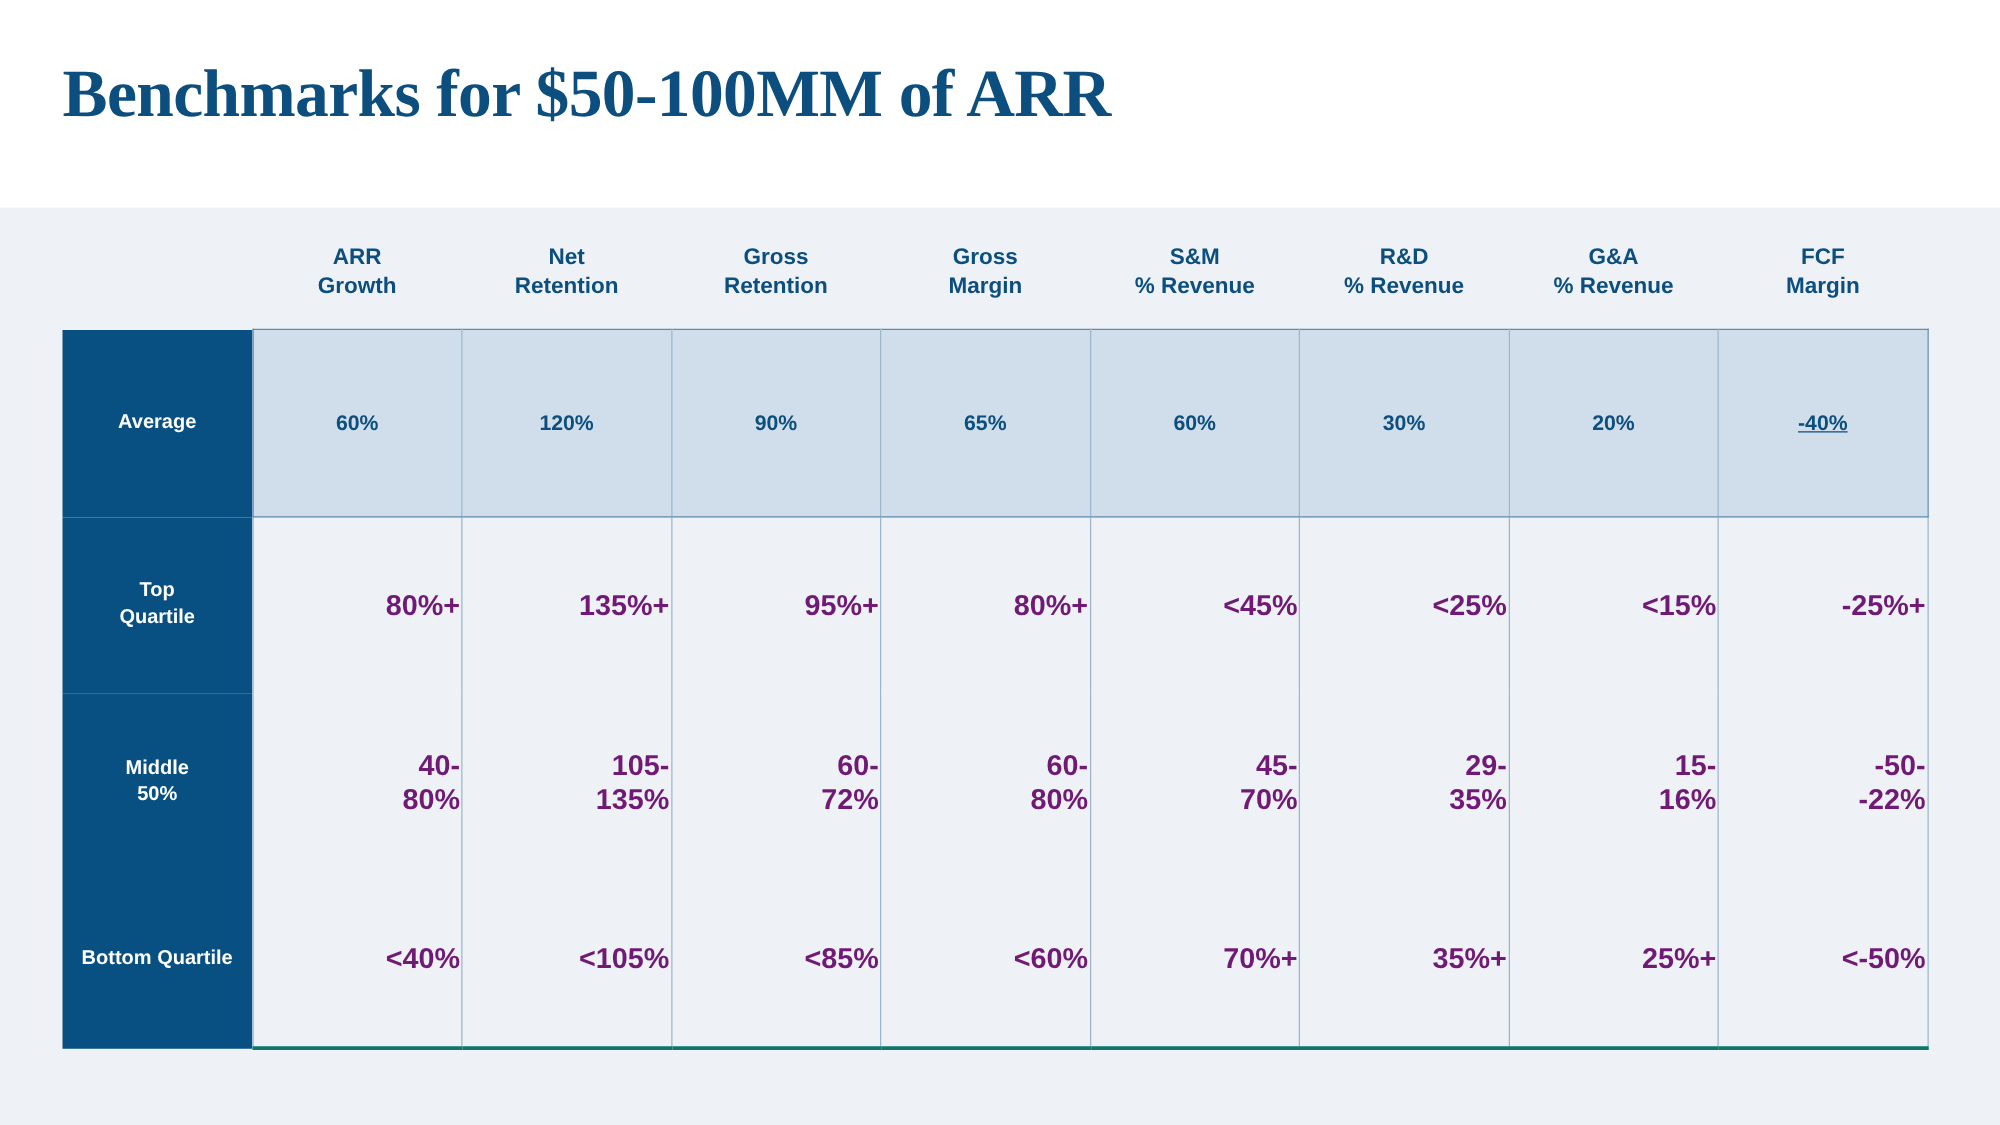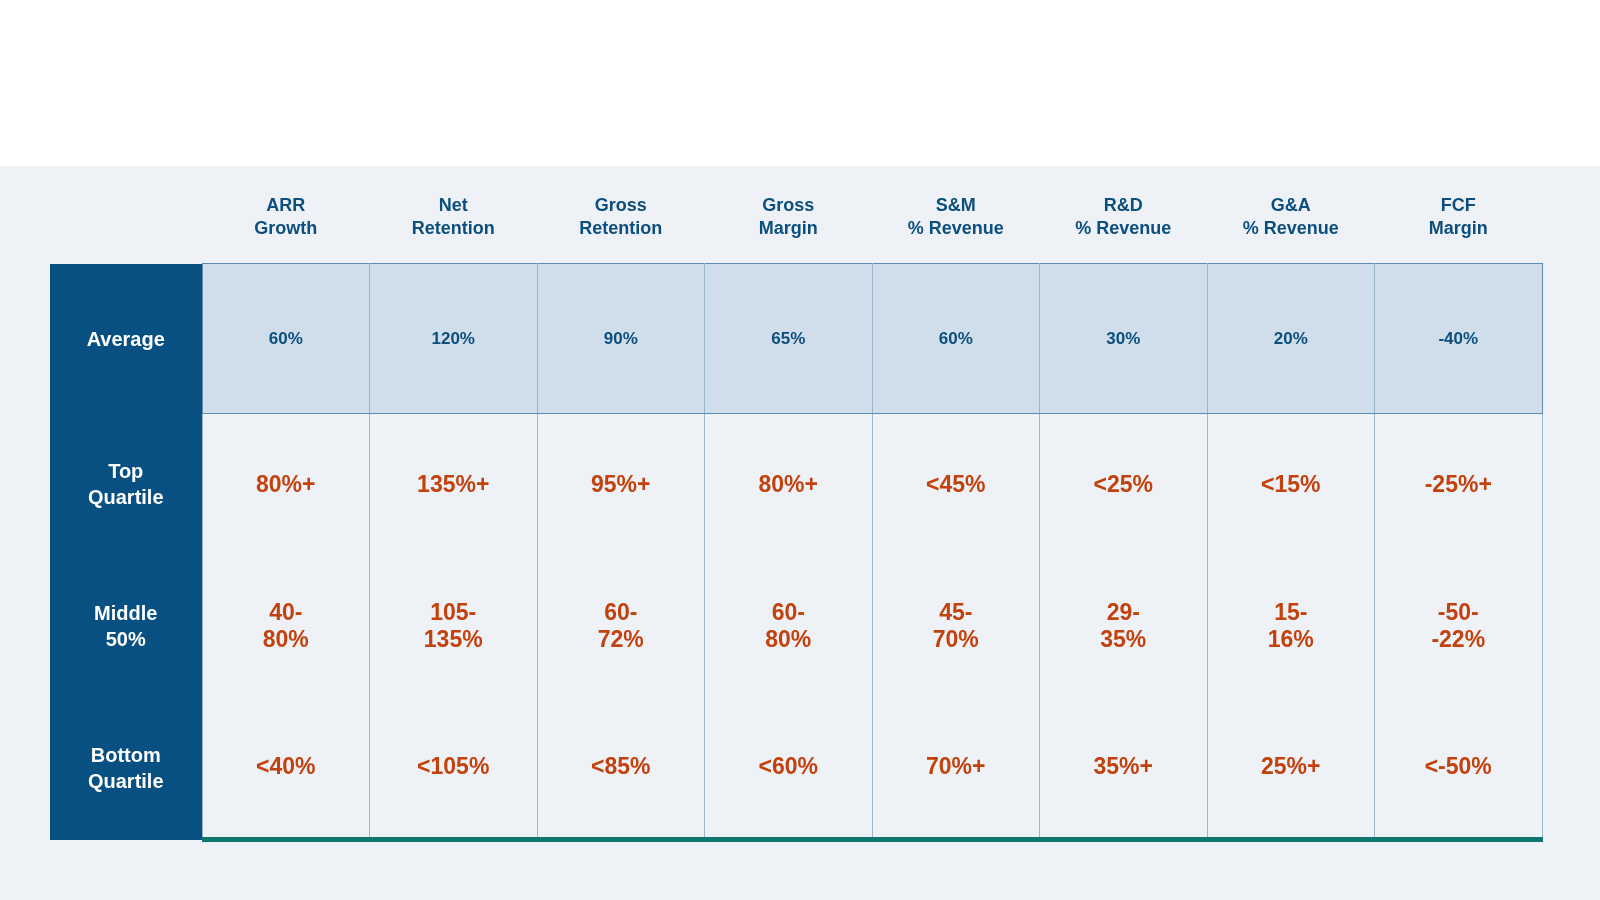--- a/index.html
+++ b/index.html
@@ -77,57 +77,59 @@
     color: #0c4e7d;
     font-size: 17px;
     font-weight: bold;
     height: 147px;
     border-top: 1px solid #5d8cb0;
     border-bottom: 1px solid #5d8cb0;
   }
   tbody tr td.rowlabel {
     background: #084f82;
     color: #ffffff;
-    font-size: 20px;
+    font-size: 16px;
     font-weight: bold;
     line-height: 1.3;
     border: none;
     text-align: center;
   }
   tbody tr.row-quartile td.datacell {
     background: #eef2f7;
-    color: #c2410c;
+    color: #701a75;
     font-size: 23px;
     font-weight: bold;
     line-height: 1.15;
     height: 139px;
     border-top: none;
     border-bottom: none;
+    text-align: right;
   }
   tbody tr.row-last td.datacell {
-    border-bottom: 5px solid #0f766e;
+    border-bottom: 3px solid #0f766e;
   }
   tbody tr.row-average td.datacell.first { border-left: 1px solid #5d8cb0; }
-  tbody tr.row-average td.datacell.last { border-right: 1px solid #5d8cb0; }
+  tbody tr.row-average td.datacell.last { border-right: 1px solid #5d8cb0; text-decoration: underline; }
 
   .footnote {
     position: absolute;
     left: 50px;
     top: 687px;
     font-size: 13px;
     color: #3b4a55;
     font-family: "Liberation Sans", sans-serif;
   }
   .val-line { display: block; }
 </style>
 </head>
 <body>
 
 <div class="page">
 
+  <div class="title">Benchmarks for $50-100MM of ARR</div>
 
   <div class="panel">
     <div class="table">
       <table>
         <colgroup>
           <col class="label-col">
           <col class="data-col">
             <col class="data-col">
             <col class="data-col">
             <col class="data-col">

